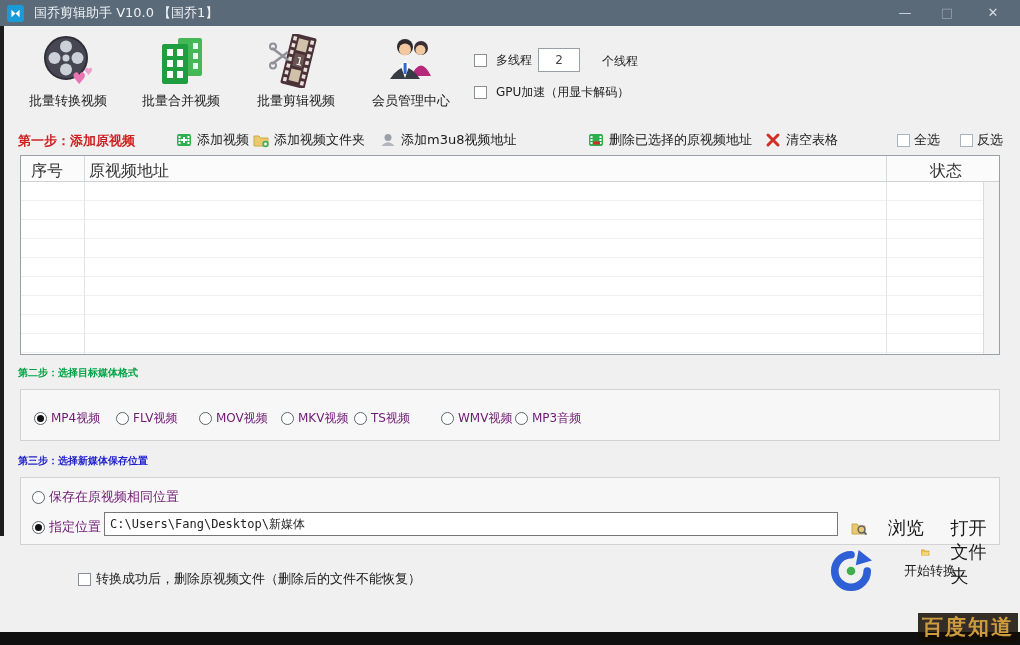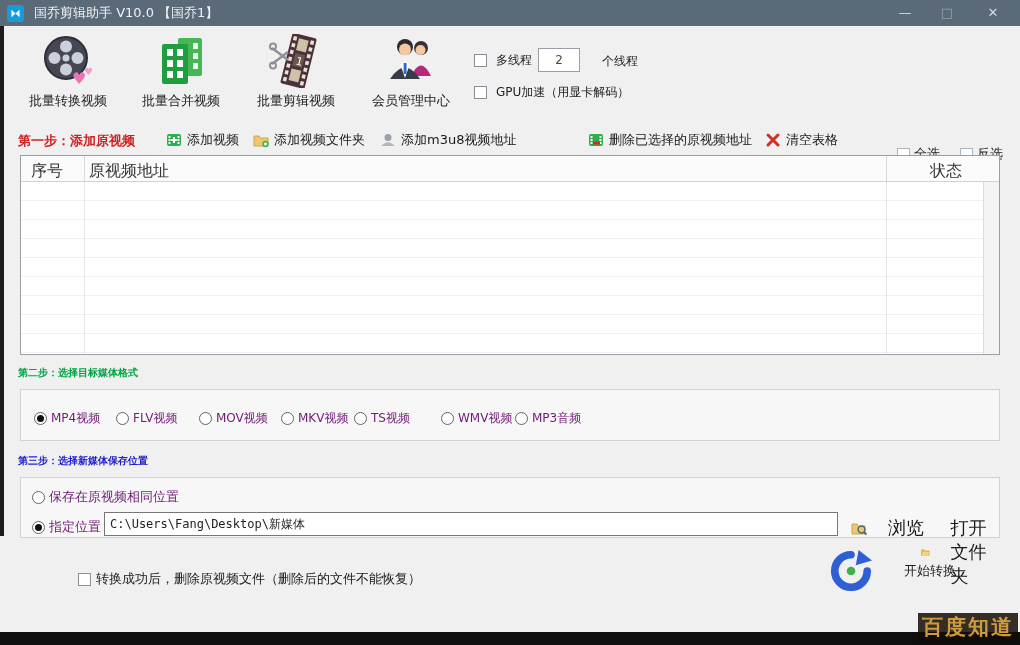--- a/index.html
+++ b/index.html
@@ -23,21 +23,21 @@
   .tool .ic{display:block;margin:0 auto;width:54px;height:54px;}
   .tool .lb{display:block;margin-top:4px;font-size:13px;color:#1a1a1a;}
   .cbrow{position:absolute;display:flex;align-items:center;gap:9px;font-size:12px;color:#222;}
   .cb{width:13px;height:13px;background:#fff;border:1px solid #878f98;box-sizing:border-box;flex:0 0 auto;}
   .threadbox{position:absolute;left:538px;top:48px;width:40px;height:22px;border:1px solid #9aa0a6;background:#fff;text-align:center;font-size:12px;line-height:22px;color:#444;}
   .threadsuffix{position:absolute;left:586px;top:53px;font-size:12px;color:#222;margin-left:16px;}
 
   
   .s1title{position:absolute;left:18px;top:132px;font-size:13px;font-weight:bold;color:#cf1f1f;}
   .s1btn{position:absolute;top:130px;height:20px;display:flex;align-items:center;gap:5px;font-size:13px;color:#1a1a1a;cursor:default;}
-  .s1chk{position:absolute;top:131px;display:flex;align-items:center;gap:4px;font-size:13px;color:#1a1a1a;margin-top:14px;}
+  .s1chk{position:absolute;top:131px;display:flex;align-items:center;gap:4px;font-size:13px;color:#1a1a1a;}
   .icon16{width:16px;height:16px;display:block;}
 
   
   .vtable{position:absolute;left:20px;top:155px;width:980px;height:200px;background:#fff;border:1px solid #9aa0a6;box-sizing:border-box;}
   .vhead{position:absolute;left:0;top:0;width:100%;height:26px;background:#fbfbfb;border-bottom:1px solid #cfd3d6;box-sizing:border-box;}
   .vhead .h{position:absolute;top:5px;font-size:16px;color:#333;}
   .vbody{position:absolute;left:0;top:26px;right:15px;bottom:0;background:repeating-linear-gradient(to bottom,#ffffff 0 18px,#eef0f1 18px 19px);}
   .vcol{position:absolute;top:0;bottom:0;width:1px;background:#e3e6e8;}
   .vscroll{position:absolute;top:0;right:0;width:15px;bottom:0;background:#f4f4f4;border-left:1px solid #d9dcde;}
 
@@ -163,21 +163,21 @@
   </div>
   <div class="threadbox">2</div>
   <span class="threadsuffix">个线程</span>
   <div class="cbrow" style="left:474px;top:84px;">
     <span class="cb"></span>
     <span>GPU加速（用显卡解码）</span>
   </div>
 
   <div class="s1title">第一步：添加原视频</div>
 
-  <div class="s1btn" style="left:166px;font-family:Liberation Serif, serif;">
+  <div class="s1btn" style="left:176px;font-family:Liberation Serif, serif;">
     <svg class="icon16" viewBox="0 0 16 16">
         <rect x="1" y="2" width="14" height="12" rx="2" fill="#2fae4d"></rect>
         <rect x="2.5" y="4" width="2" height="2" fill="#fff"></rect>
         <rect x="2.5" y="7" width="2" height="2" fill="#fff"></rect>
         <rect x="2.5" y="10" width="2" height="2" fill="#fff"></rect>
         <rect x="11.5" y="4" width="2" height="2" fill="#fff"></rect>
         <rect x="11.5" y="7" width="2" height="2" fill="#fff"></rect>
         <rect x="11.5" y="10" width="2" height="2" fill="#fff"></rect>
         <rect x="7" y="5" width="2" height="6" fill="#fff"></rect>
         <rect x="5" y="7" width="6" height="2" fill="#fff"></rect>
@@ -274,21 +274,21 @@
       <span class="radio"></span>
         <span>WMV视频</span>
     </div>
     <div class="ritem" style="left:494px;top:20px;">
       <span class="radio"></span>
         <span>MP3音频</span>
     </div>
   </div>
 
   <div class="steptitle" style="top:454px;color:#2121cc;">第三步：选择新媒体保存位置</div>
-  <div class="panel" style="top:477px;height:61px;">
+  <div class="panel" style="top:477px;height:68px;">
     <div class="ritem" style="left:11px;top:10px;font-size:13px;">
       <span class="radio"></span>
         <span>保存在原视频相同位置</span>
     </div>
     <div class="ritem" style="left:11px;top:40px;font-size:13px;">
       <span class="radio sel"></span>
         <span>指定位置</span>
     </div>
     <div class="pathbox">C:\Users\Fang\Desktop\新媒体</div>
     <div class="pbtn" style="left:830px;top:38px;">

